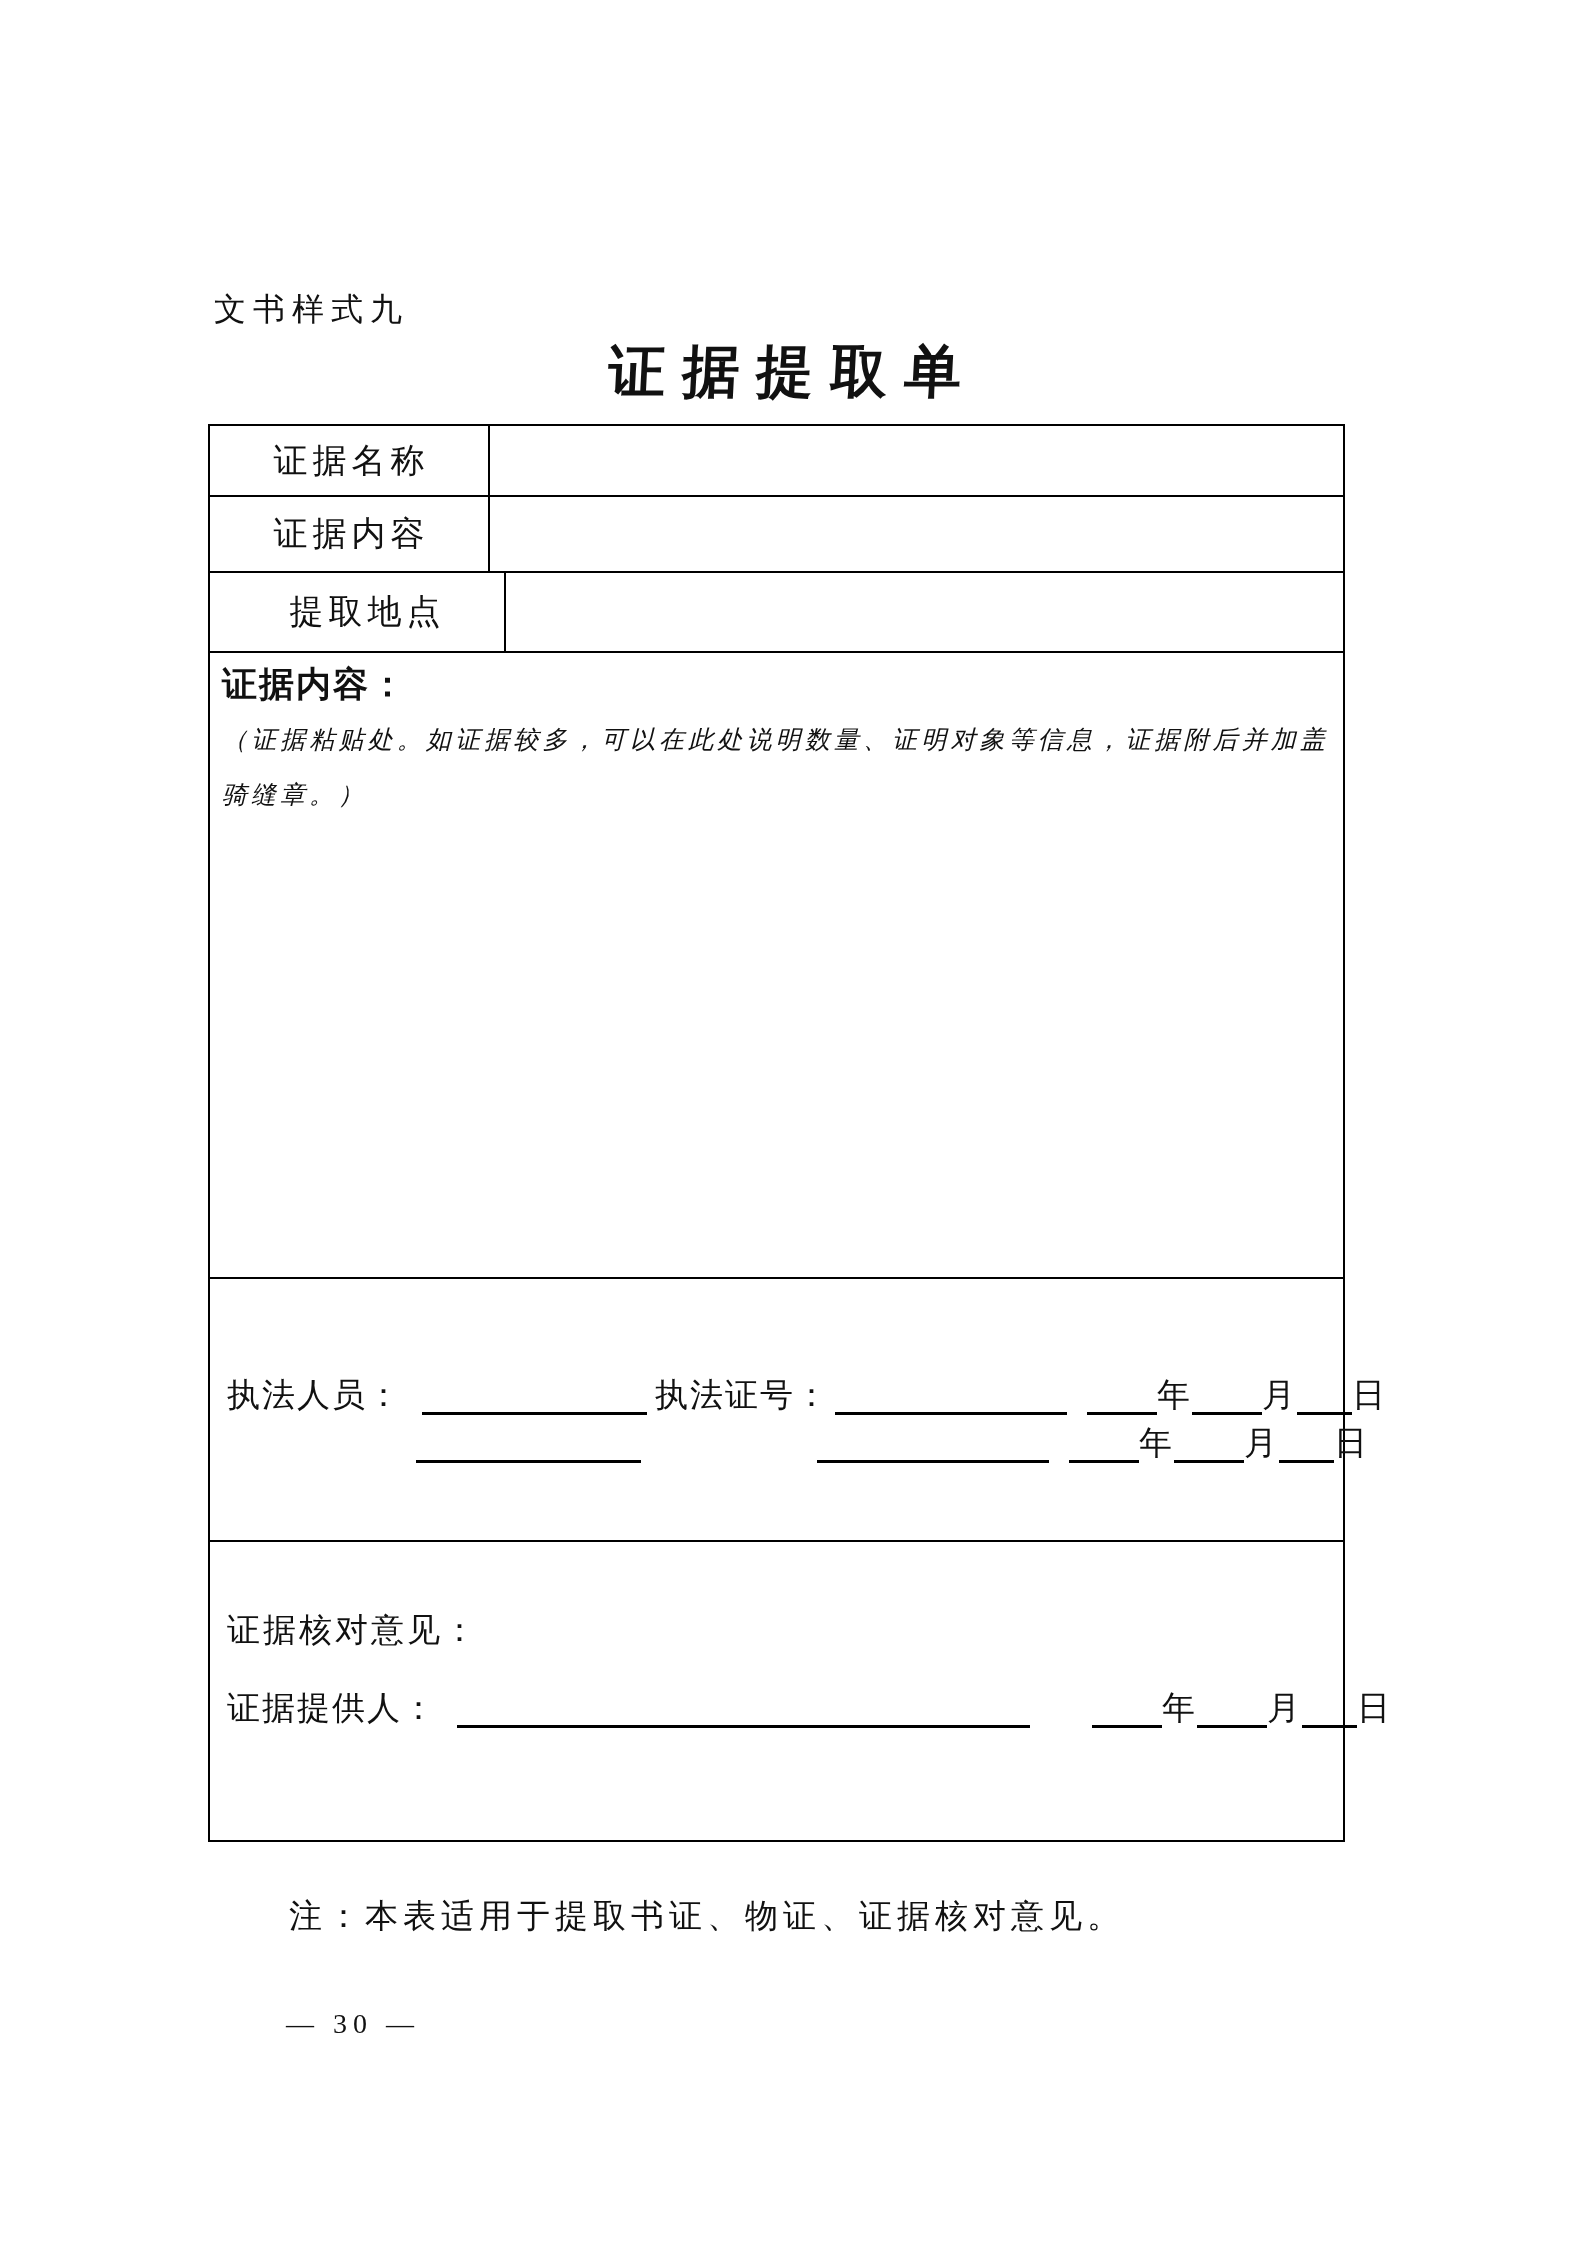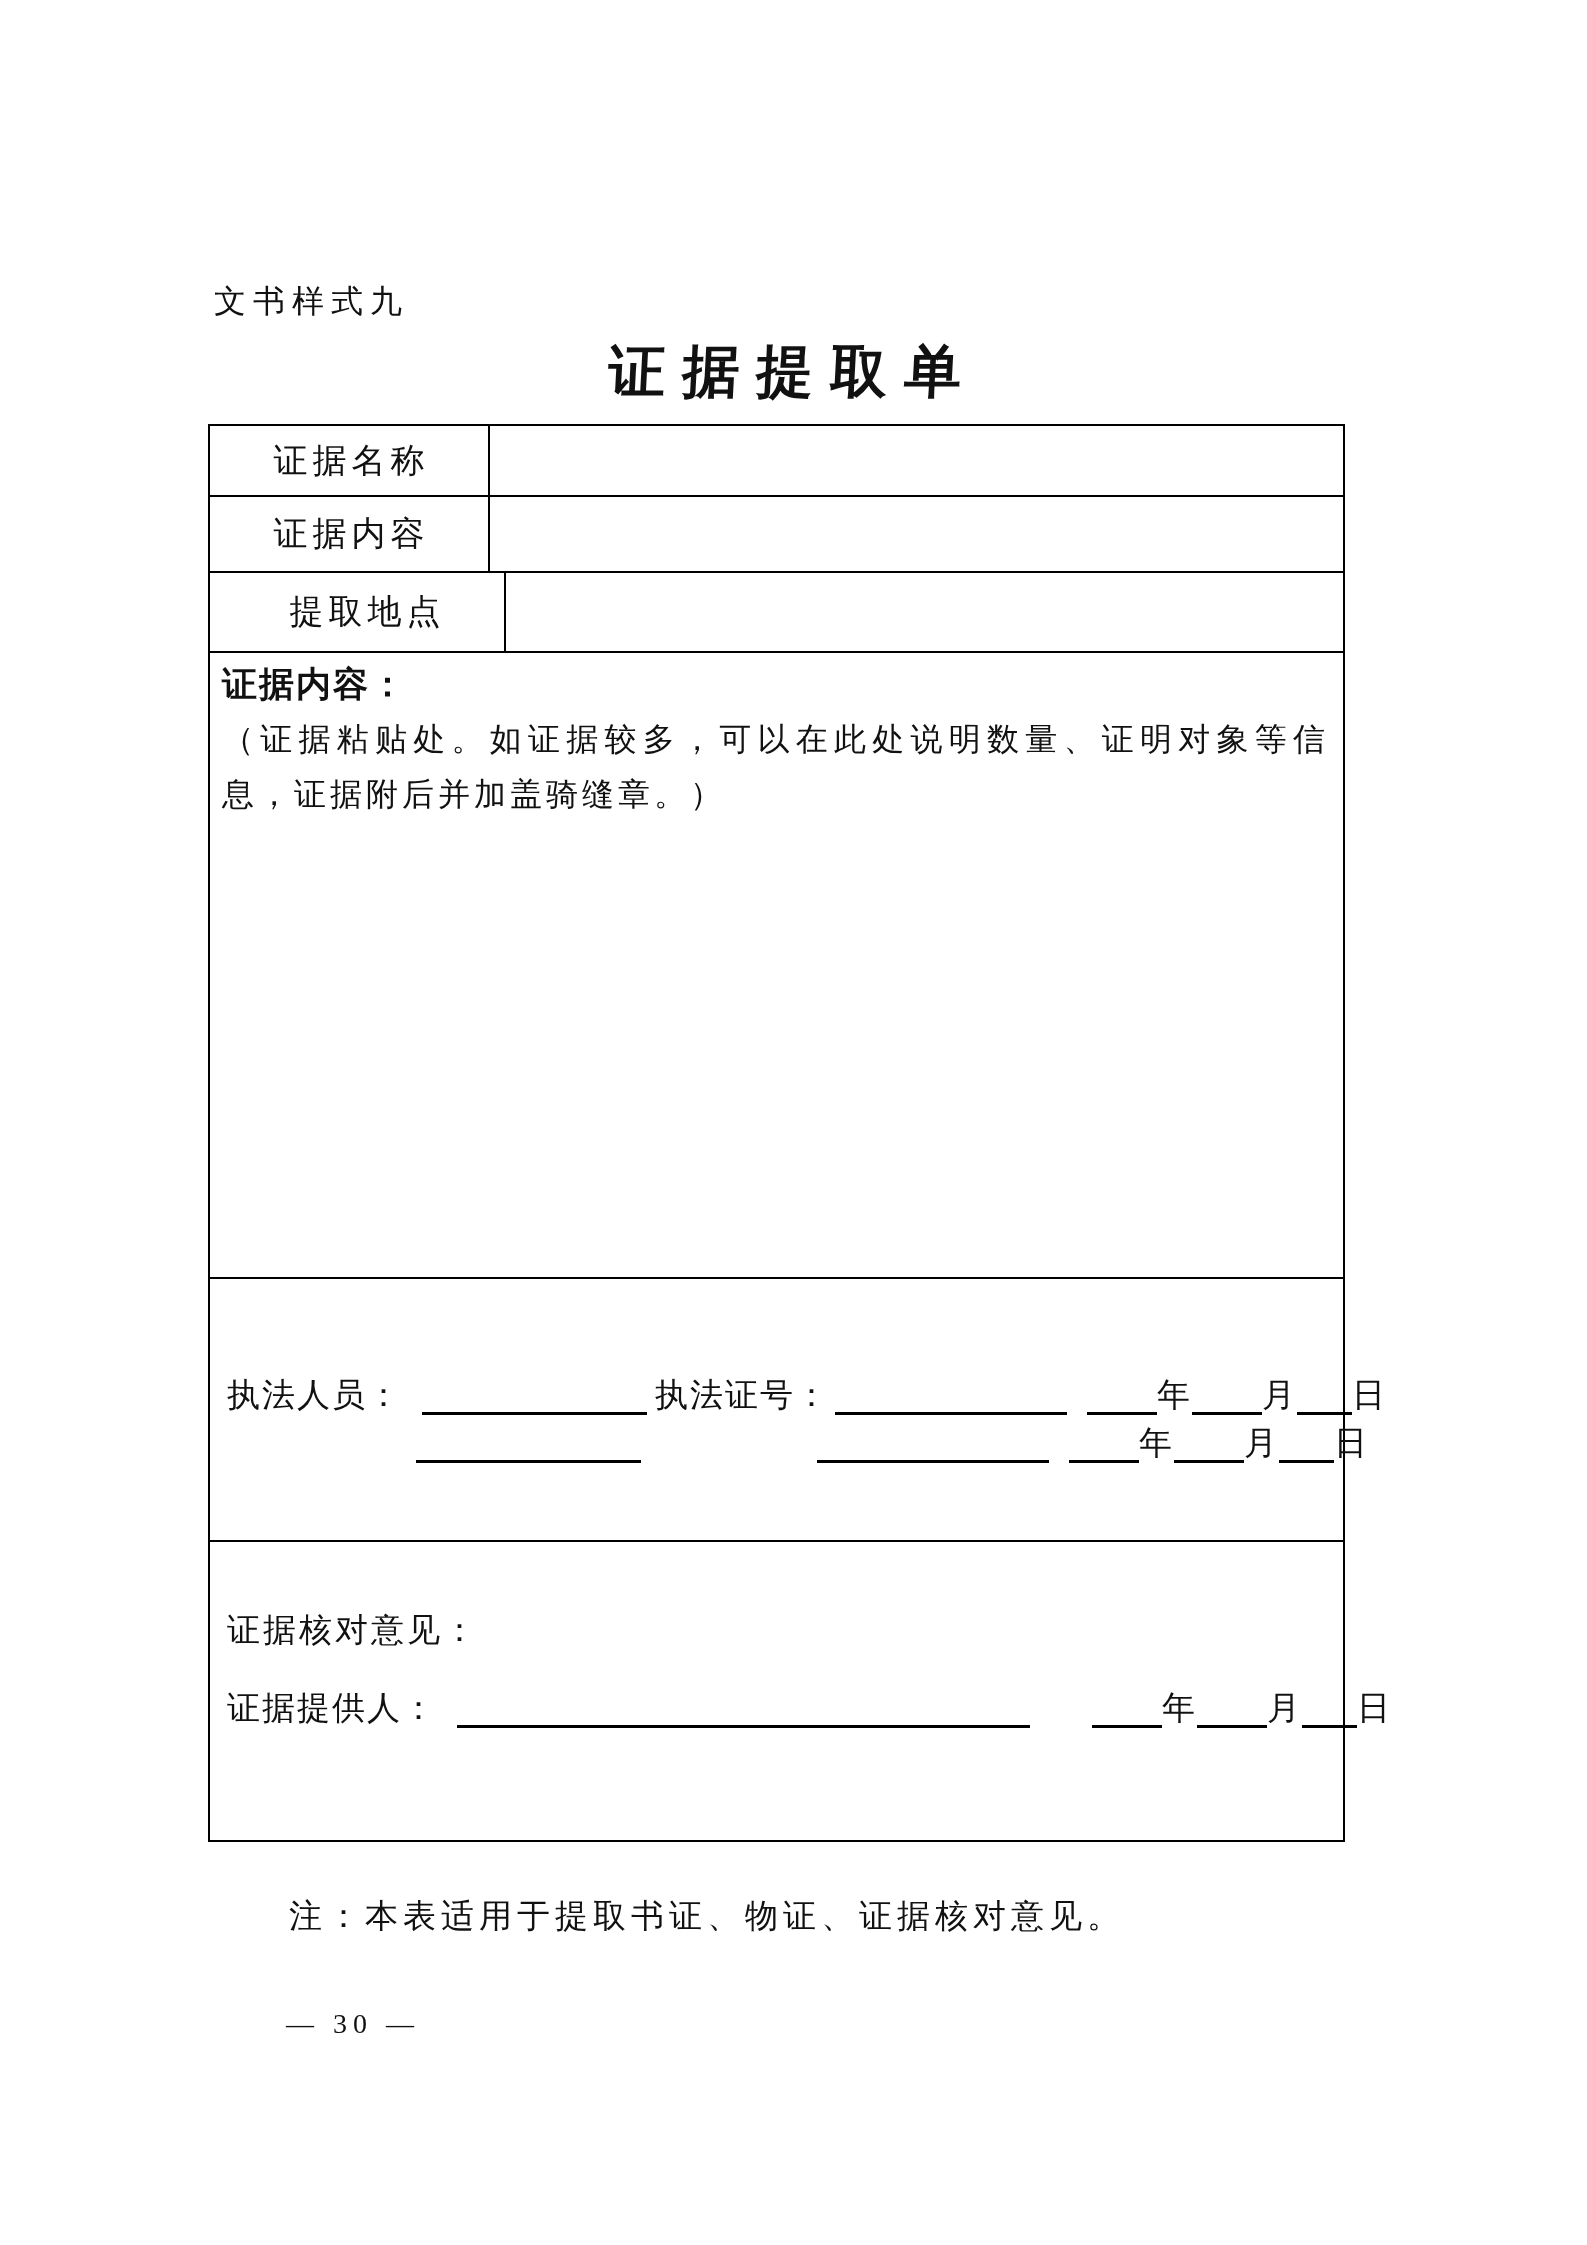--- a/index.html
+++ b/index.html
@@ -7,21 +7,21 @@
   .page {
     position:relative;
     width:1587px; height:2245px;
     background:#ffffff;
     color:#111;
     font-family:"Liberation Serif", serif;
     margin:0 auto;
     overflow:hidden;
   }
   .doc-label {
-    position:absolute; left:214px; top:280px;
+    position:absolute; left:214px; top:288px;
     font-size:32px; letter-spacing:7px; white-space:nowrap;
   }
   .doc-title {
     position:absolute; left:0; right:0; top:334px;
     text-align:center;
     font-size:57px; font-weight:700;
     letter-spacing:17px;
     font-family:"DejaVu Serif", serif;
     transform:skewX(-3deg);
     white-space:nowrap;
@@ -48,25 +48,26 @@
     padding:8px 14px 0 12px;
     display:block;
   }
   .content-header {
     font-size:35px; font-weight:700;
     font-family:"Liberation Sans", sans-serif;
     letter-spacing:2px;
     line-height:46px;
   }
   .content-note {
-    font-size:32px;
+    font-size:25px;
     letter-spacing:4px;
     line-height:55px;
     margin-top:5px;
     text-align:justify;
+    font-style:italic;
   }
   .officers-row { height:263px; position:relative; }
   .verify-row   { height:300px; position:relative; }
   .sig-line {
     position:absolute;
     display:flex; align-items:flex-end;
     font-size:33px; white-space:nowrap;
   }
   .sig-line .lbl { letter-spacing:2px; line-height:40px; }
   .blank {

